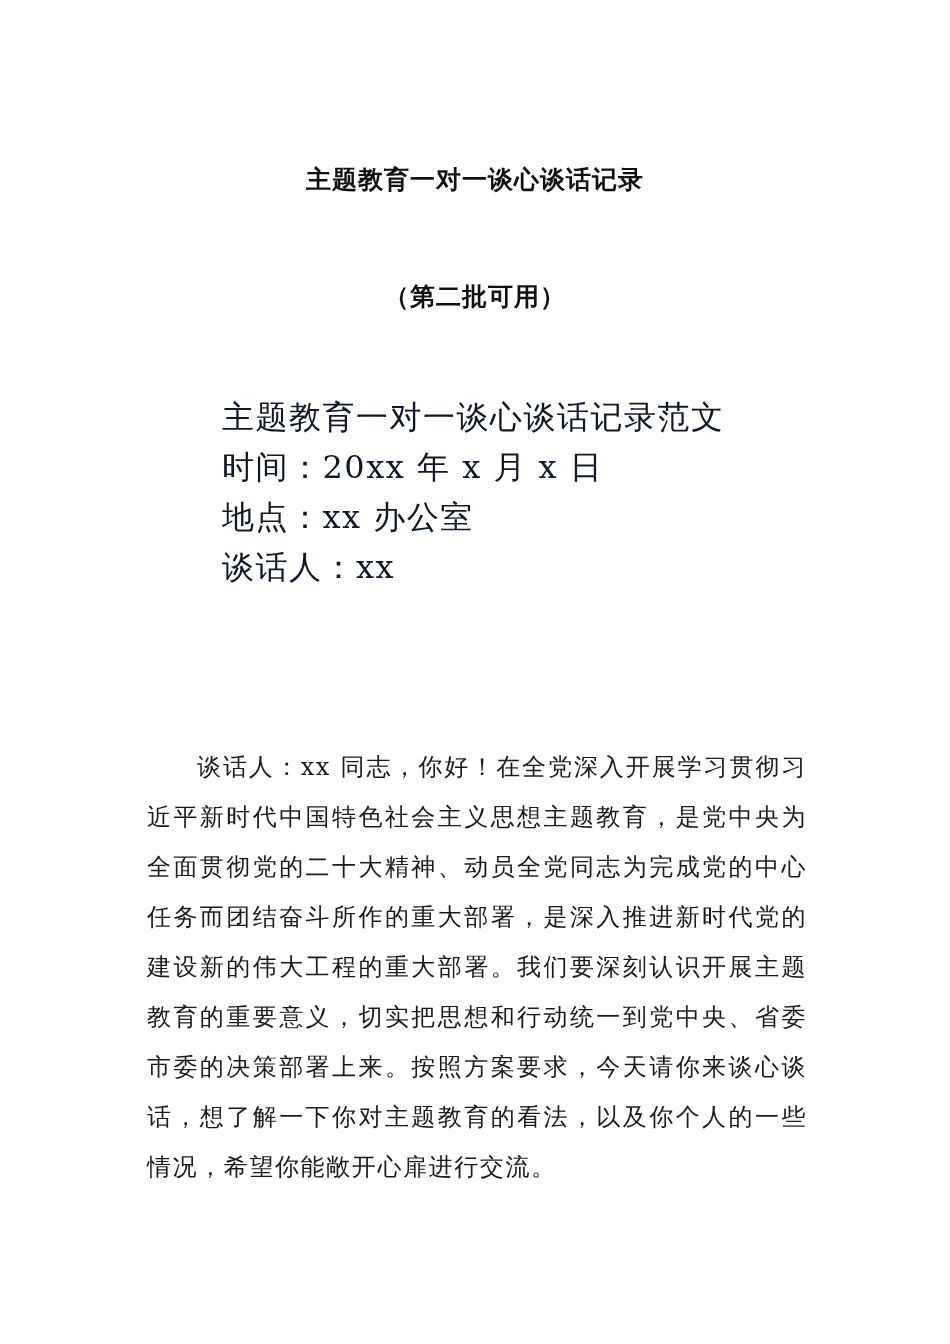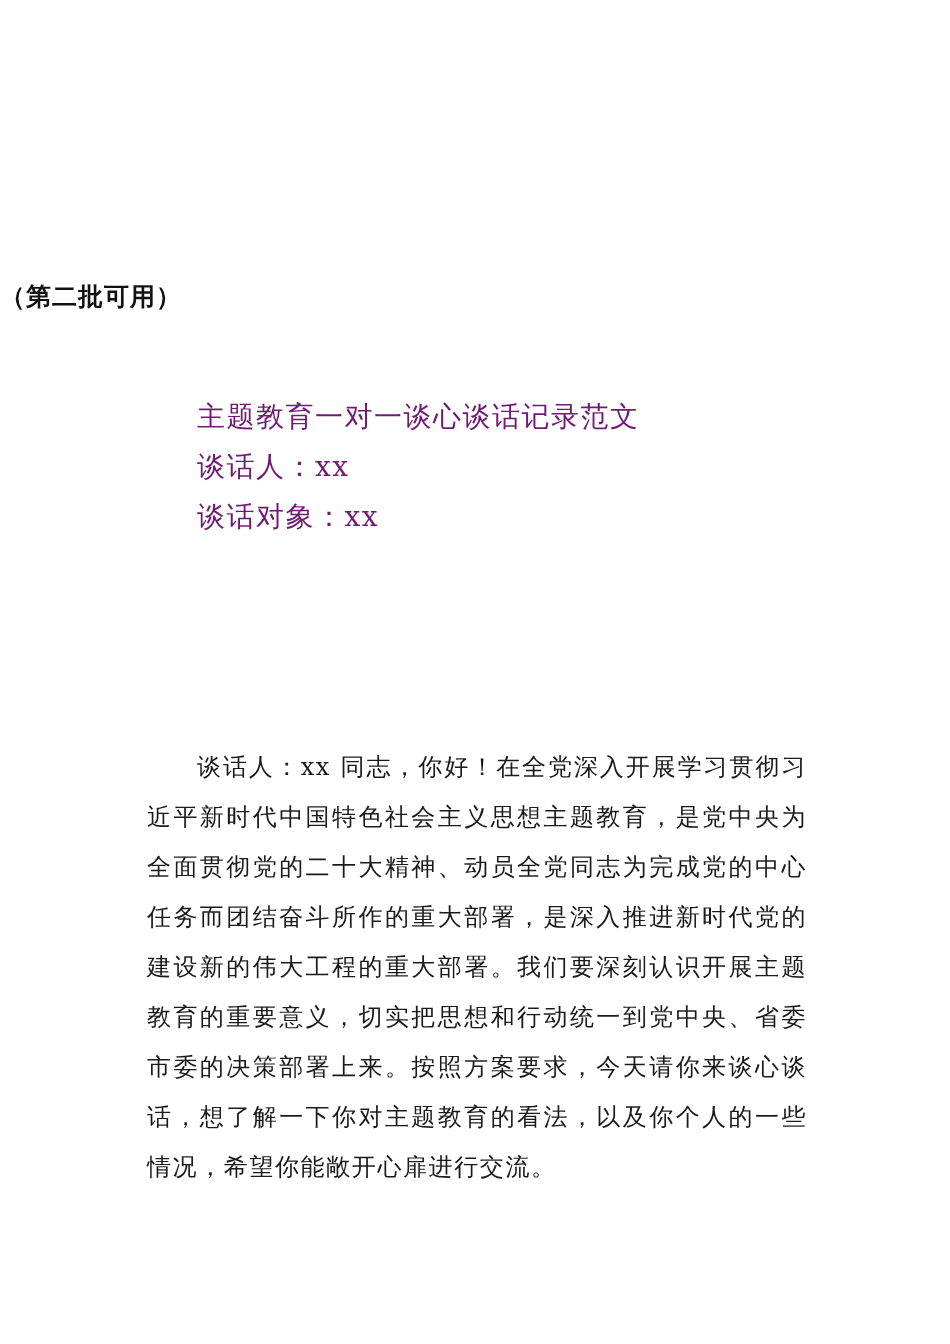--- a/index.html
+++ b/index.html
@@ -33,61 +33,65 @@
       font-size: 25px;
       letter-spacing: 1px;
       line-height: 40px;
       color: #111;
     }
     .subtitle {
       position: absolute;
       top: 277px;
       left: 0;
       width: 950px;
+      text-align: center;
       font-family: "DejaVu Sans", "Liberation Sans", sans-serif;
       font-weight: bold;
       font-size: 25px;
       letter-spacing: 1px;
       line-height: 40px;
       color: #111;
     }
     .field-list {
       position: absolute;
       top: 392px;
       left: 197px;
       width: 620px;
     }
     .field-line {
-      font-size: 28px;
+      font-size: 32px;
       line-height: 50px;
       height: 50px;
       white-space: nowrap;
       letter-spacing: 1.5px;
-      color: #701a75;
+      color: #0f172a;
+      margin-left: 25px;
     }
     .body-text {
       position: absolute;
       top: 742px;
       left: 147px;
       width: 660px;
       font-size: 24px;
       line-height: 50px;
       letter-spacing: 1.6px;
       text-align: justify;
       text-indent: 50px;
       color: #1a1a1a;
       word-break: break-all;
     }
   </style>
 </head>
 <body>
 
 <div class="page">
+  <div class="title">主题教育一对一谈心谈话记录</div>
   <div class="subtitle">（第二批可用）</div>
 
   <div class="field-list">
     <div class="field-line">主题教育一对一谈心谈话记录范文</div>
+    <div class="field-line">时间：20xx 年 x 月 x 日</div>
+    <div class="field-line">地点：xx 办公室</div>
     <div class="field-line">谈话人：xx</div>
-    <div class="field-line">谈话对象：xx</div>
   </div>
 
   <div class="body-text">谈话人：xx 同志，你好！在全党深入开展学习贯彻习近平新时代中国特色社会主义思想主题教育，是党中央为全面贯彻党的二十大精神、动员全党同志为完成党的中心任务而团结奋斗所作的重大部署，是深入推进新时代党的建设新的伟大工程的重大部署。我们要深刻认识开展主题教育的重要意义，切实把思想和行动统一到党中央、省委市委的决策部署上来。按照方案要求，今天请你来谈心谈话，想了解一下你对主题教育的看法，以及你个人的一些情况，希望你能敞开心扉进行交流。</div>
 </div>
 
 </body></html>

